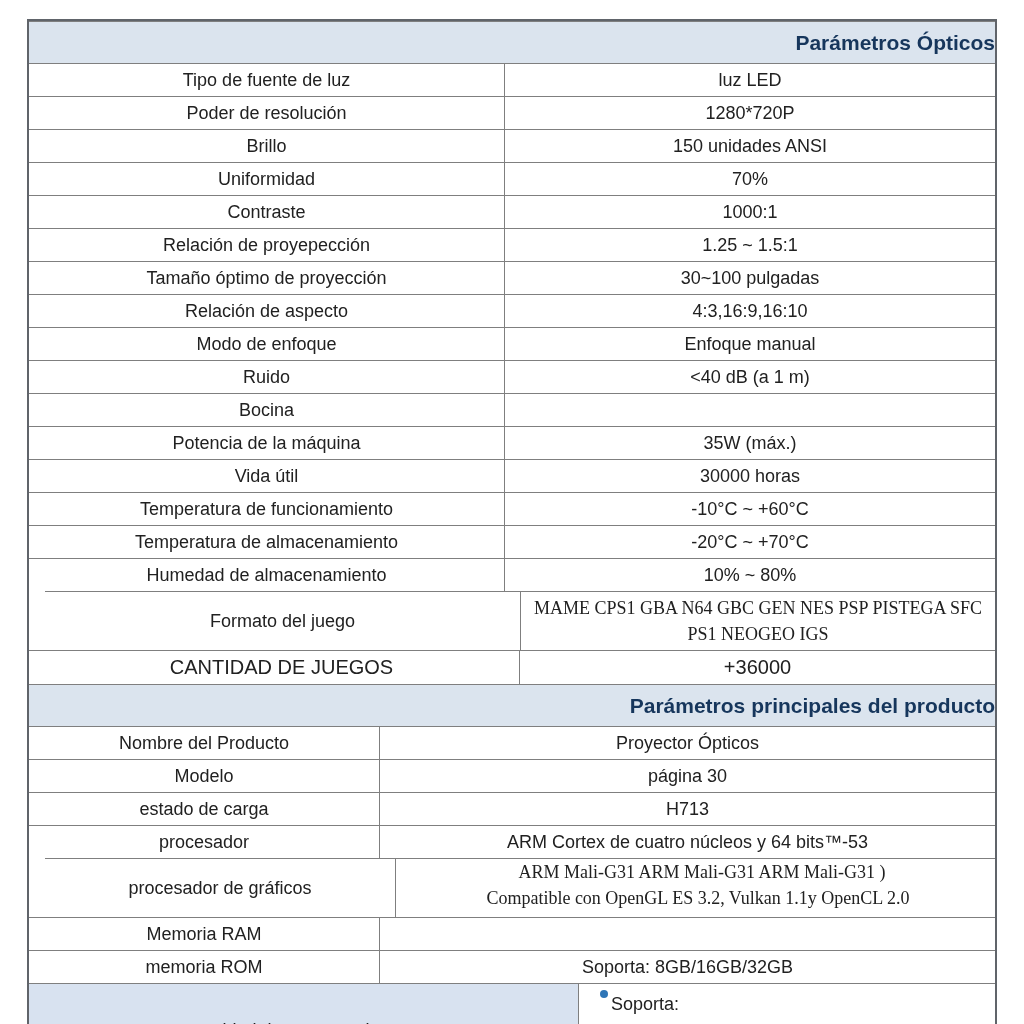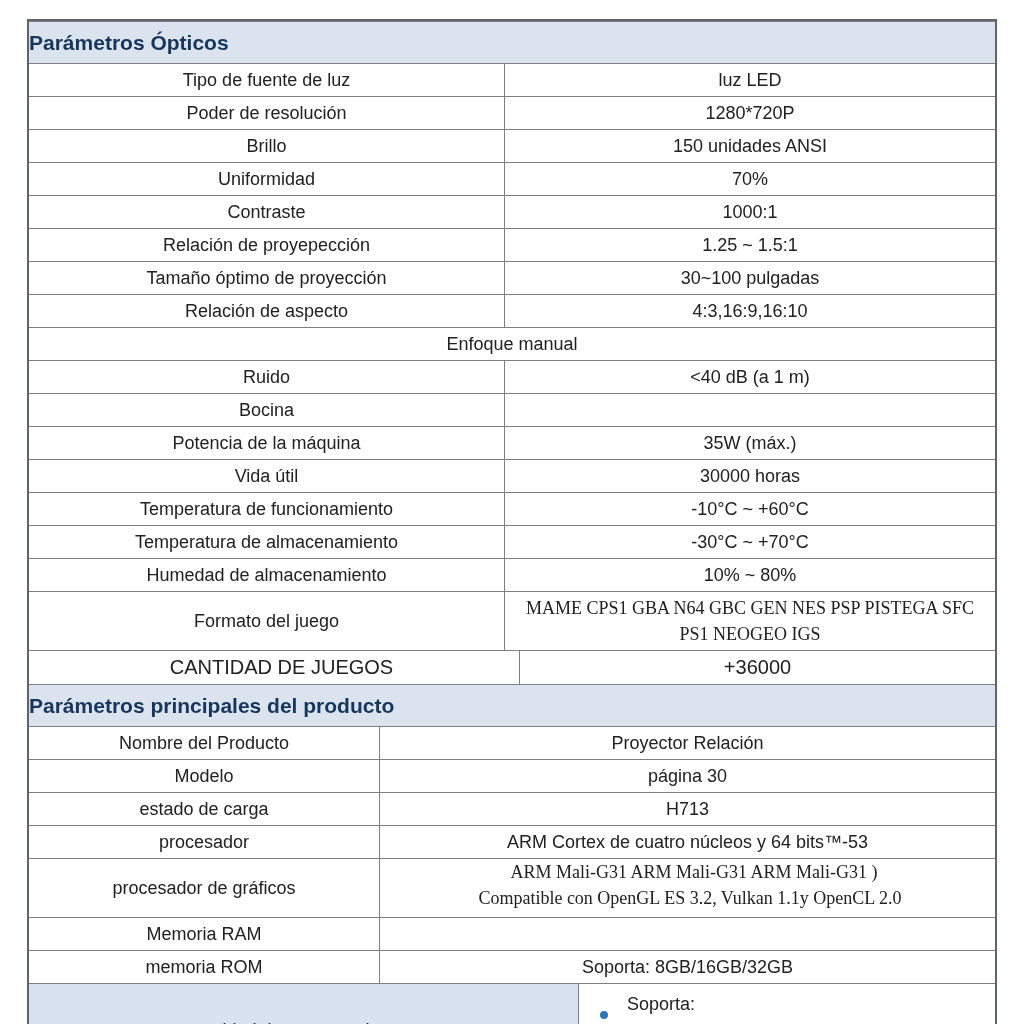--- a/index.html
+++ b/index.html
@@ -15,21 +15,21 @@
   #spec-table{
     position:absolute;
     left:27px;top:19px;
     width:970px;
     box-sizing:border-box;
     border:2px solid #60646a;
     background:#fff;
   }
   .section-header{
     height:41px;
-    display:flex;align-items:center;justify-content:flex-start;
+    display:flex;align-items:center;justify-content:flex-end;
     background:var(--header-bg,#dbe4ee);
     color:var(--header-text,#16365c);
     font-size:21px;font-weight:bold;
     border-top:1px solid var(--border,#7f7f7f);
   }
   .row{
     display:flex;
     height:32px;
     border-top:1px solid var(--border,#7f7f7f);
     font-size:18px;
@@ -43,33 +43,33 @@
   }
   .label{
     flex:0 0 var(--lw);
     border-right:1px solid var(--border,#7f7f7f);
     padding:0 6px;
     text-align:right;
   }
   .value{flex:1;padding:0 6px;}
   .sec-0 .row{--lw:476px;}
   .sec-1 .row{--lw:351px;}
-  .row.two-line{height:58px;}
+  .row.two-line{height:58px;margin-left:16px;}
   .row.two-line .value{flex-direction:column;justify-content:center;line-height:26px;font-family:Liberation Serif, serif;}
   .vline{white-space:nowrap;}
   .row.big{height:33px;font-size:20px;padding-left:15px;}
   .row.left-val .value{justify-content:flex-start;text-align:left;padding-left:11px;align-items:center;}
   .row.left-val .value .vline:first-child{padding-left:8px;}
   .row.media{height:92px;--lw:550px !important;}
   .row.media .label{background:var(--highlight-bg,#d8e2f0);}
   .row.media .value{
     flex-direction:column;align-items:flex-start;justify-content:flex-start;
     padding:6px 4px 0 21px;text-align:left;line-height:29px;
   }
-  .bullet-item{display:flex;align-items:flex-end;gap:19px;white-space:nowrap;}
+  .bullet-item{display:flex;align-items:flex-start;gap:3px;white-space:nowrap;}
   .bullet-item.ind-1{margin-left:12px;}
   .bullet-dot{
     width:8px;height:8px;border-radius:50%;
     background:var(--bullet,#2e75b6);
     flex:0 0 8px;
   }
 </style>
 </head>
 <body>
 
@@ -136,20 +136,23 @@
       </div>
       <div class="row">
         <div class="cell label">
           <span>Relación de aspecto</span>
         </div>
         <div class="cell value">
           <span class="vline">4:3,16:9,16:10</span>
         </div>
       </div>
       <div class="row">
+        <div class="cell label">
+          <span>Modo de enfoque</span>
+        </div>
         <div class="cell value">
           <span class="vline">Enfoque manual</span>
         </div>
       </div>
       <div class="row">
         <div class="cell label">
           <span>Ruido</span>
         </div>
         <div class="cell value">
           <span class="vline">&lt;40 dB (a 1 m)</span>
@@ -182,21 +185,21 @@
         </div>
         <div class="cell value">
           <span class="vline">-10°C ~ +60°C</span>
         </div>
       </div>
       <div class="row">
         <div class="cell label">
           <span>Temperatura de almacenamiento</span>
         </div>
         <div class="cell value">
-          <span class="vline">-30°C ~ +70°C</span>
+          <span class="vline">-20°C ~ +70°C</span>
         </div>
       </div>
       <div class="row">
         <div class="cell label">
           <span>Humedad de almacenamiento</span>
         </div>
         <div class="cell value">
           <span class="vline">10% ~ 80%</span>
         </div>
       </div>
@@ -220,21 +223,21 @@
     </div>
     <div class="section sec-1">
       <div class="section-header">
         <span>Parámetros principales del producto</span>
       </div>
       <div class="row">
         <div class="cell label">
           <span>Nombre del Producto</span>
         </div>
         <div class="cell value">
-          <span class="vline">Proyector Relación</span>
+          <span class="vline">Proyector Ópticos</span>
         </div>
       </div>
       <div class="row">
         <div class="cell label">
           <span>Modelo</span>
         </div>
         <div class="cell value">
           <span class="vline">página 30</span>
         </div>
       </div>

